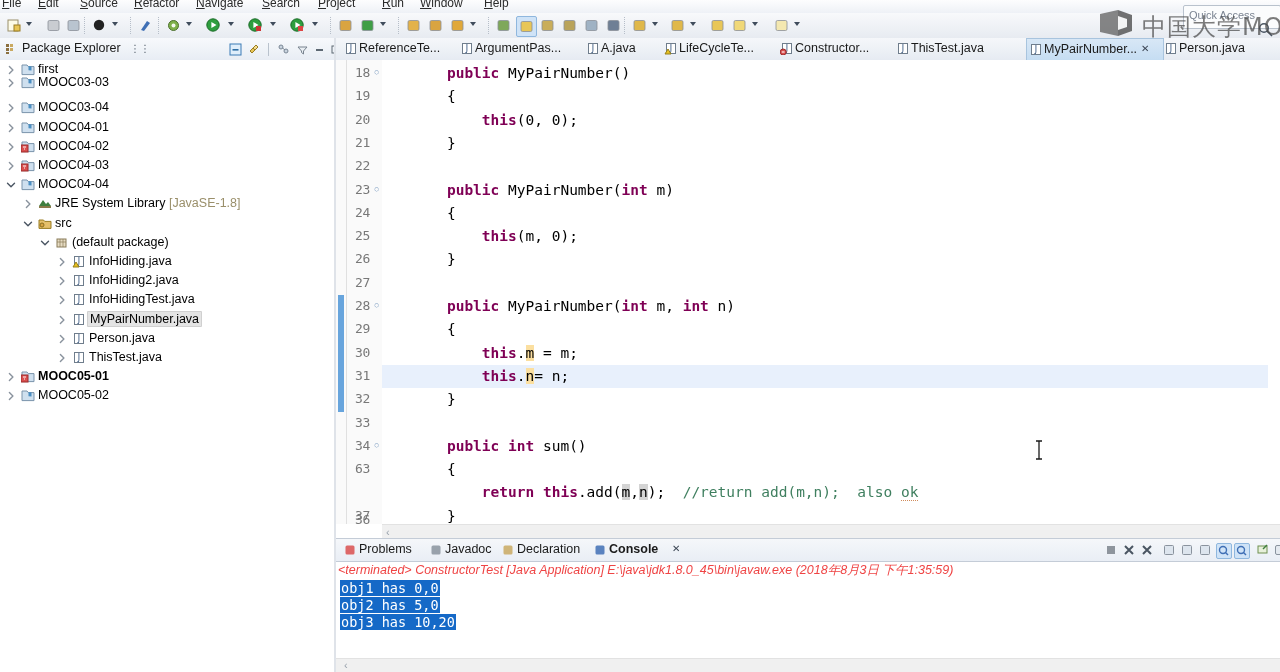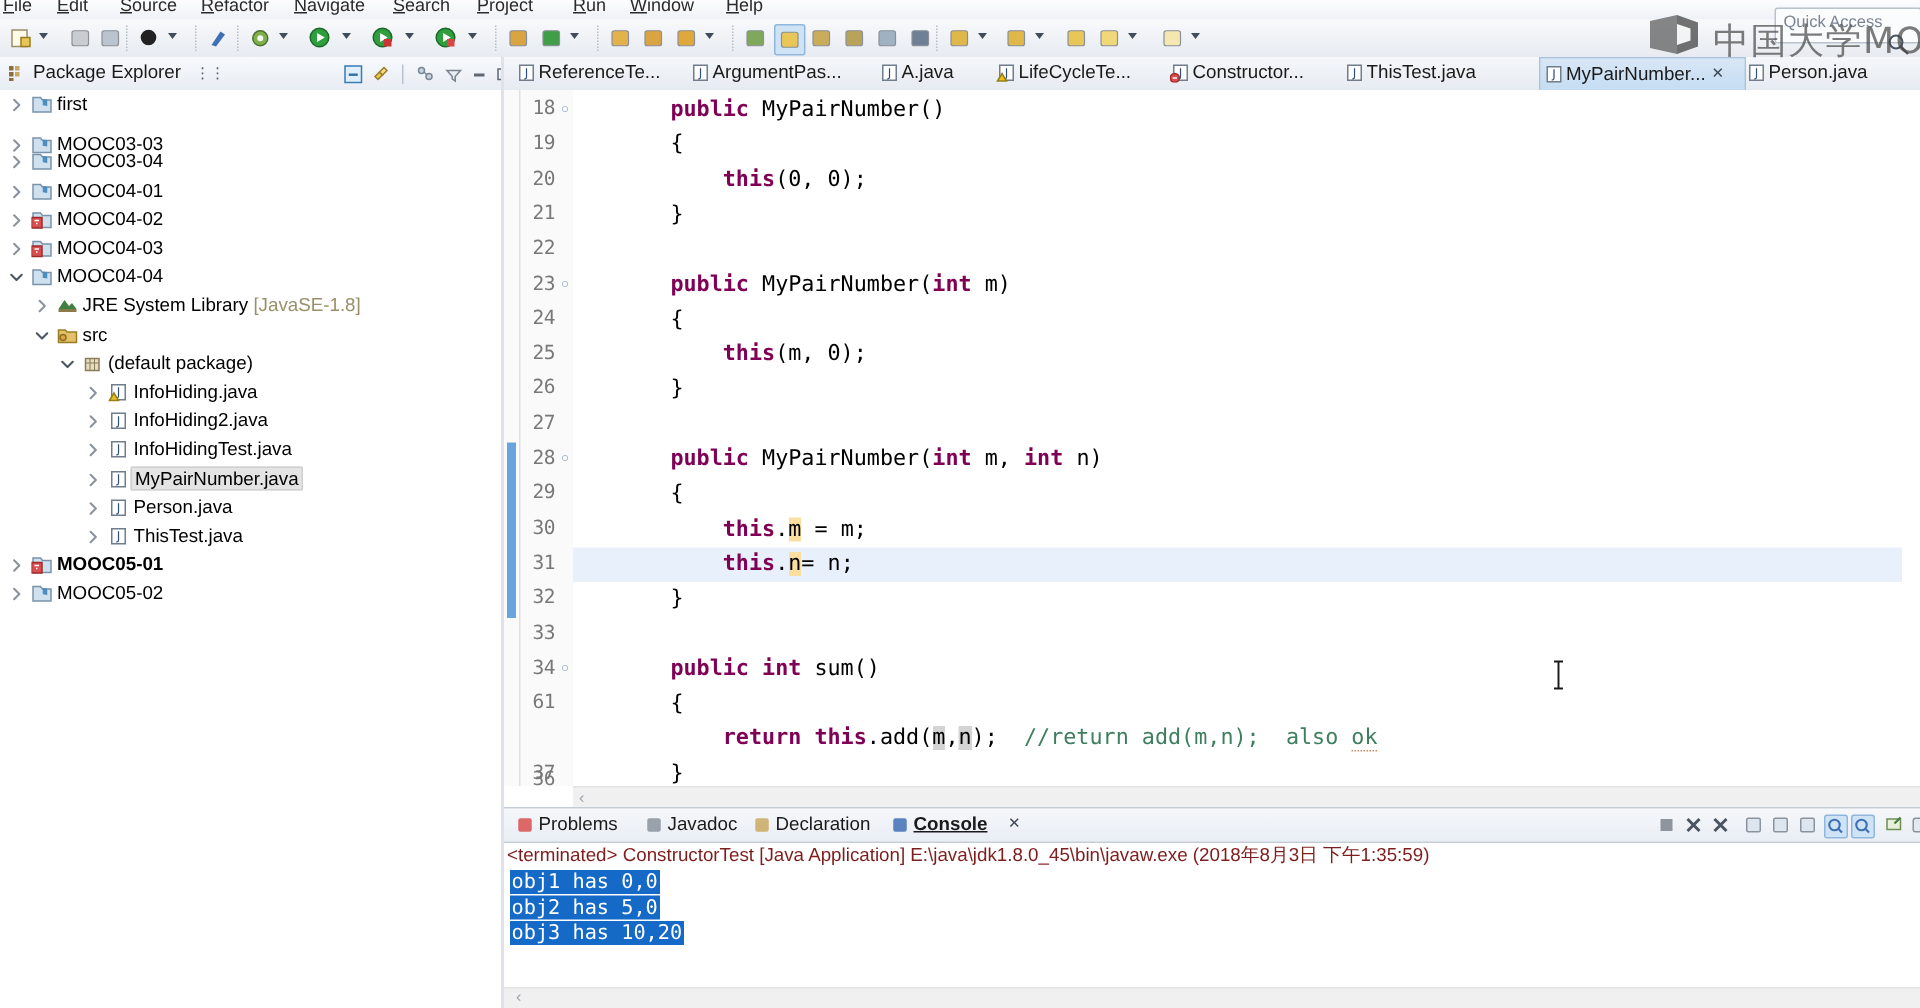--- a/index.html
+++ b/index.html
@@ -128,28 +128,28 @@
   .vscroll-right{position:absolute;left:932px;top:0;width:12px;height:464px;background:#fff;}
 
   
   .console{position:absolute;left:336px;top:538px;width:944px;height:134px;background:#fff;}
   .ctabbar{
     position:absolute;left:0;top:0;width:944px;height:22px;
     background:linear-gradient(#f5f7fa,#e9eef5);
     border-top:1px solid #c4ccd7;border-bottom:1px solid #c4ccd7;
   }
   .ctab{position:absolute;top:3px;font-size:12.5px;color:#1a1a1a;white-space:nowrap;}
-  .ctab.act{font-weight:bold;text-decoration:underline;}
+  .ctab.act{font-weight:bold;}
   .ctab-ico{position:absolute;top:5px;width:12px;height:12px;}
   .ctab-x{position:absolute;top:4px;font-size:10px;color:#3c4654;}
   .ctool{position:absolute;top:4px;width:14px;height:14px;}
   .ctool.on{background:#cfe3f7;border:1px solid #8fb7de;border-radius:2px;}
 
   .cstatus{
-    position:absolute;left:2px;top:24px;font-size:12.5px;color:#7f1d1d;white-space:nowrap;
+    position:absolute;left:2px;top:24px;font-size:12.5px;color:#ef4444;white-space:nowrap;font-style:italic;
   }
   .cout{position:absolute;left:0;top:42px;width:944px;height:74px;background:#fff;}
   .coutline{
     position:absolute;left:4px;
     font-family:"DejaVu Sans Mono", monospace;font-size:13.5px;
     color:#ffffff;background:#1569c7;white-space:pre;padding:0 1px;
   }
   .cbottom{
     position:absolute;left:0;top:120px;width:944px;height:14px;
     background:#f0f0f0;border-top:1px solid #e2e2e2;
@@ -401,21 +401,21 @@
             <svg width="10" height="10" viewBox="0 0 10 10">
               <path d="M3.4 1.5 L6.9 5 L3.4 8.5" fill="none" stroke="#8a939e" stroke-width="1.4" stroke-linecap="round" stroke-linejoin="round"></path>
             </svg>
           </span>
           <span class="tico" style="left: 21px;"><svg width="14" height="13" viewBox="0 0 14 13">
               <path d="M1 2 h5 l1.3 1.6 H13 v8 H1 z" fill="#cfe0ef" stroke="#7a93ab"></path>
               <path d="M7.5 3 l3 .4 v4.2 l-3 -.4z" fill="#4a8ec2"></path>
             </svg></span>
           <span class="tlabel" style="left: 38px;">first</span>
         </div>
-        <div class="tnode" style="top: 27px;">
+        <div class="tnode" style="top: 13px;">
           <span class="tw" style="left: 6px;">
             <svg width="10" height="10" viewBox="0 0 10 10">
               <path d="M3.4 1.5 L6.9 5 L3.4 8.5" fill="none" stroke="#8a939e" stroke-width="1.4" stroke-linecap="round" stroke-linejoin="round"></path>
             </svg>
           </span>
           <span class="tico" style="left: 21px;"><svg width="14" height="13" viewBox="0 0 14 13">
               <path d="M1 2 h5 l1.3 1.6 H13 v8 H1 z" fill="#cfe0ef" stroke="#7a93ab"></path>
               <path d="M7.5 3 l3 .4 v4.2 l-3 -.4z" fill="#4a8ec2"></path>
             </svg></span>
           <span class="tlabel" style="left: 38px;">MOOC03-03</span>
@@ -700,21 +700,21 @@
           <div class="lnum" style="top: 214.7px;">27</div>
           <div class="lnum" style="top: 238px;">28</div>
           <div class="fold" style="top: 240px;">○</div>
           <div class="lnum" style="top: 261.3px;">29</div>
           <div class="lnum" style="top: 284.6px;">30</div>
           <div class="lnum" style="top: 307.9px;">31</div>
           <div class="lnum" style="top: 331.2px;">32</div>
           <div class="lnum" style="top: 354.5px;">33</div>
           <div class="lnum" style="top: 377.8px;">34</div>
           <div class="fold" style="top: 379.8px;">○</div>
-          <div class="lnum" style="top: 401.1px;">61</div>
+          <div class="lnum" style="top: 401.1px;">63</div>
           <div class="lnum" style="top: 424.4px; margin-top: 28px;">36</div>
           <div class="lnum" style="top: 447.7px;">37</div>
           <div class="changebar" style="top: 235px; height: 116.5px;"></div>
         </div>
       <div class="codearea" id="codearea">
           <div class="cline" style="top: 2px;">
             <div class="ctext"><span class="pl">    </span><span class="kw">public </span><span class="pl">MyPairNumber()</span></div>
           </div>
           <div class="cline" style="top: 25.3px;">
             <div class="ctext"><span class="pl">    {</span></div>

